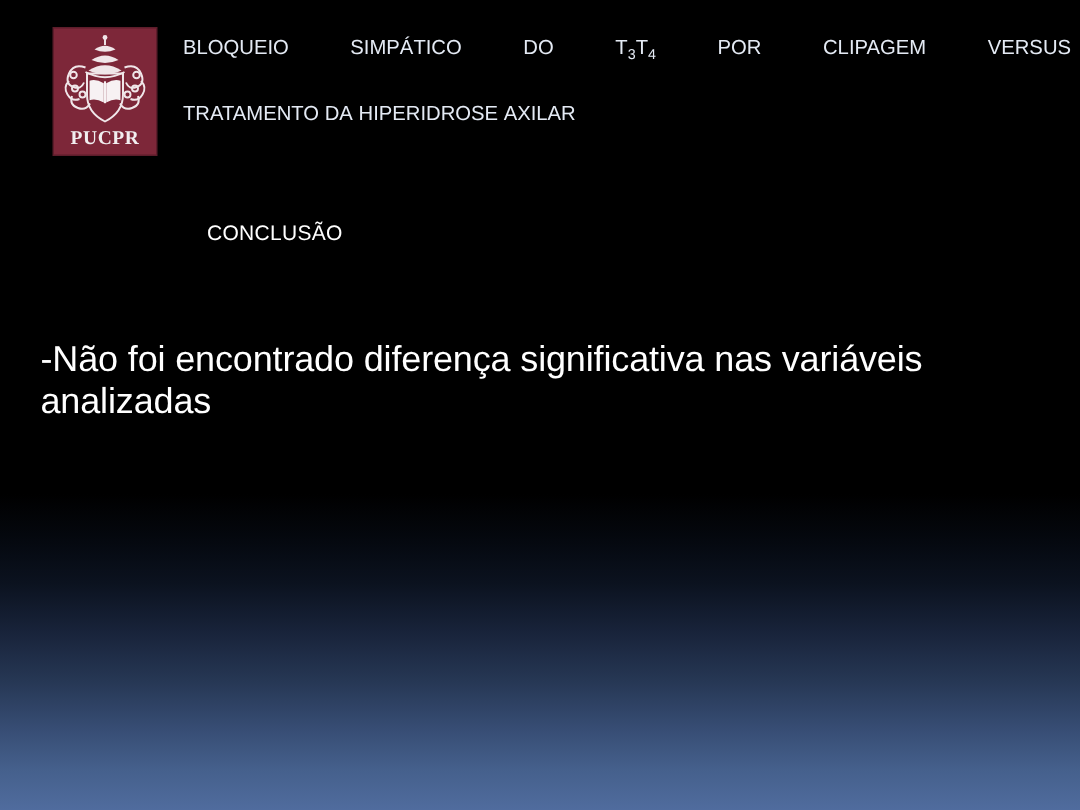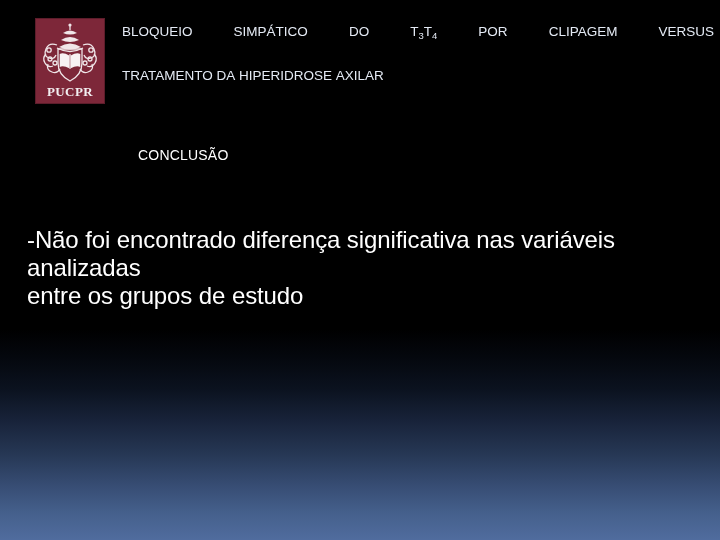--- a/index.html
+++ b/index.html
@@ -188,16 +188,15 @@
 
   <div class="title-block">
     <span class="title-line">BLOQUEIO&nbsp;&nbsp;&nbsp;SIMPÁTICO&nbsp;&nbsp;&nbsp;DO&nbsp;&nbsp;&nbsp;T<sub>3</sub>T<sub>4</sub>&nbsp;&nbsp;&nbsp;POR&nbsp;&nbsp;&nbsp;CLIPAGEM&nbsp;&nbsp;&nbsp;VERSUS</span>
     <span class="title-line last">TRATAMENTO&nbsp;DA&nbsp;HIPERIDROSE&nbsp;AXILAR</span>
   </div>
 
   <div class="heading">CONCLUSÃO</div>
 
   <div class="body-block">
     <span class="body-line">-Não foi encontrado diferença significativa nas variáveis analizadas</span>
-    <span class="body-line">entre os grupos de estudo</span>
   </div>
 
 </div>
 
 </body></html>

